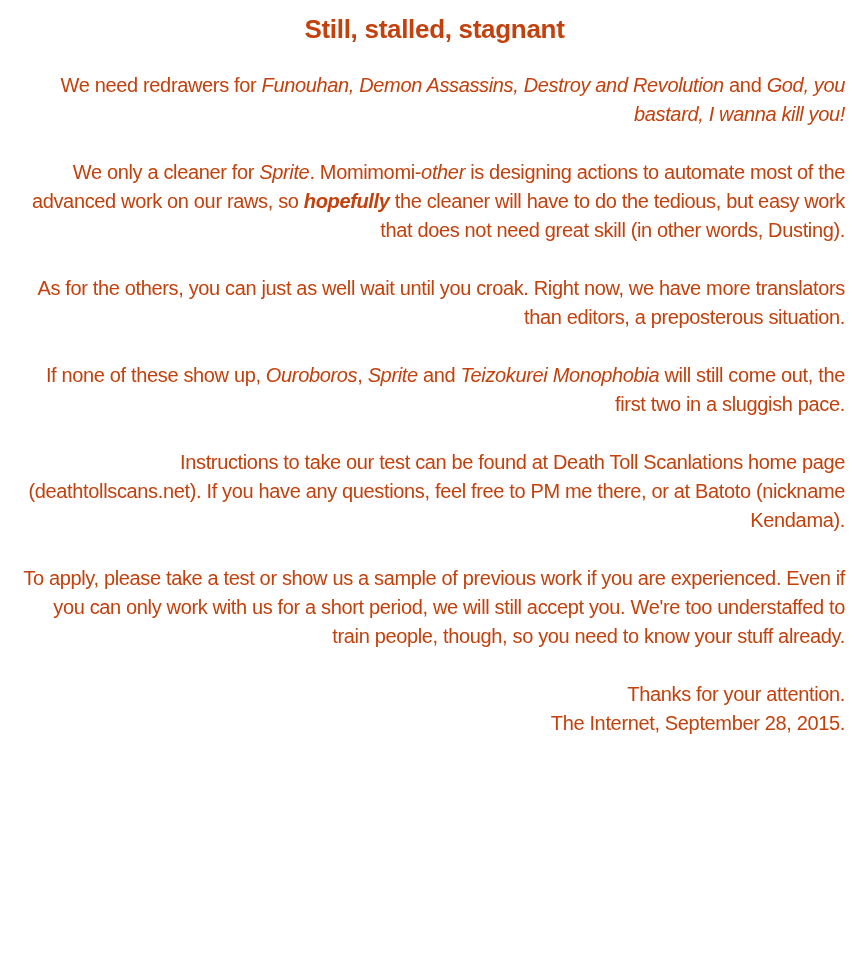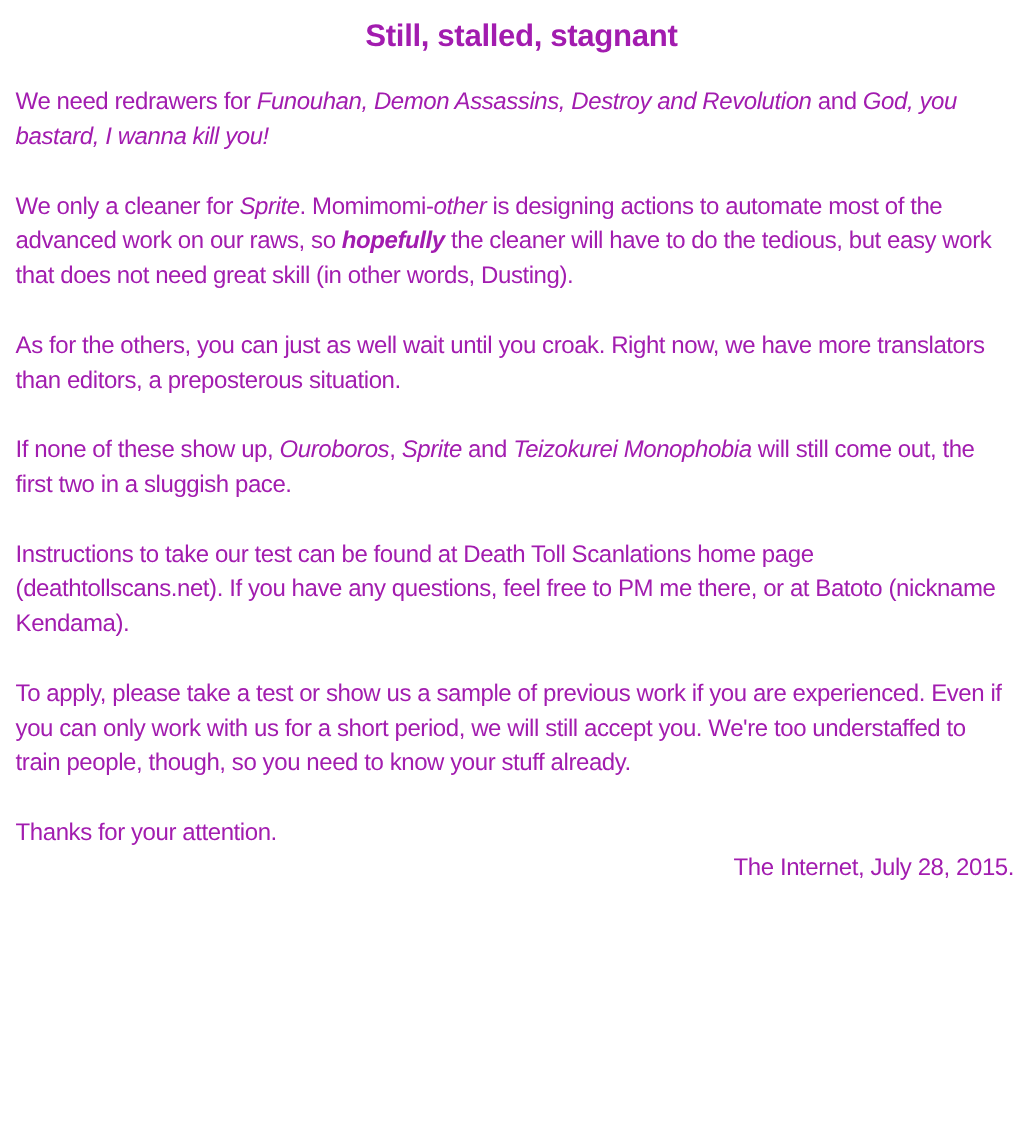--- a/index.html
+++ b/index.html
@@ -4,21 +4,21 @@
 <style>
   html, body {
     margin: 0;
     padding: 0;
     background: #ffffff;
   }
   .page {
     width: 858px;
     height: 957px;
     background: #ffffff;
-    color: #a21caf;
+    color: #c2410c;
     font-family: "Liberation Sans", "DejaVu Sans", sans-serif;
     overflow: hidden;
     box-sizing: border-box;
     padding: 13px 2px 0 13px;
   }
   .title {
     font-size: 26px;
     font-weight: 700;
     text-align: center;
     margin: 0 0 26px 0;
@@ -27,35 +27,36 @@
   }
   .doc-body {
     width: 832px;
   }
   .para {
     font-size: 20px;
     line-height: 29px;
     letter-spacing: -0.35px;
     margin: 0 0 29px 0;
     hyphens: manual;
+    text-align: right;
     -webkit-hyphens: manual;
   }
   .para.right { text-align: right; }
   .para.no-gap { margin-bottom: 0; }
   .i  { font-style: italic; }
   .bi { font-style: italic; font-weight: 700; }
 </style>
 </head>
 <body>
 
 <div class="page">
   <h1 class="title">Still, stalled, stagnant</h1>
   <div class="doc-body">
       <p class="para"><span>We need redrawers for </span><span class="i">Funouhan, Demon Assassins, Destroy and Revolution</span><span> and </span><span class="i">God, you bastard, I wanna kill you!</span></p>
       <p class="para"><span>We only a cleaner for </span><span class="i">Sprite</span><span>. Momimomi-</span><span class="i">other</span><span> is designing actions to automate most of the advanced work on our raws, so </span><span class="bi">hopefully</span><span> the cleaner will have to do the tedious, but easy work that does not need great skill (in other words, Dust­ing).</span></p>
       <p class="para"><span>As for the others, you can just as well wait until you croak. Right now, we have more translators than editors, a preposterous situation.</span></p>
       <p class="para"><span>If none of these show up, </span><span class="i">Ouroboros</span><span>, </span><span class="i">Sprite</span><span> and </span><span class="i">Teizokurei Monophobia</span><span> will still come out, the first two in a sluggish pace.</span></p>
       <p class="para"><span>Instructions to take our test can be found at Death Toll Scanlations home page (deathtollscans.net). If you have any questions, feel free to PM me there, or at Batoto (nickname Kendama).</span></p>
       <p class="para"><span>To apply, please take a test or show us a sample of previous work if you are experi­enced. Even if you can only work with us for a short period, we will still accept you. We're too understaffed to train people, though, so you need to know your stuff already.</span></p>
       <p class="para no-gap"><span>Thanks for your attention.</span></p>
-      <p class="para right"><span>The Internet, July 28, 2015.</span></p>
+      <p class="para right"><span>The Internet, September 28, 2015.</span></p>
     </div>
 </div>
 
 </body></html>

